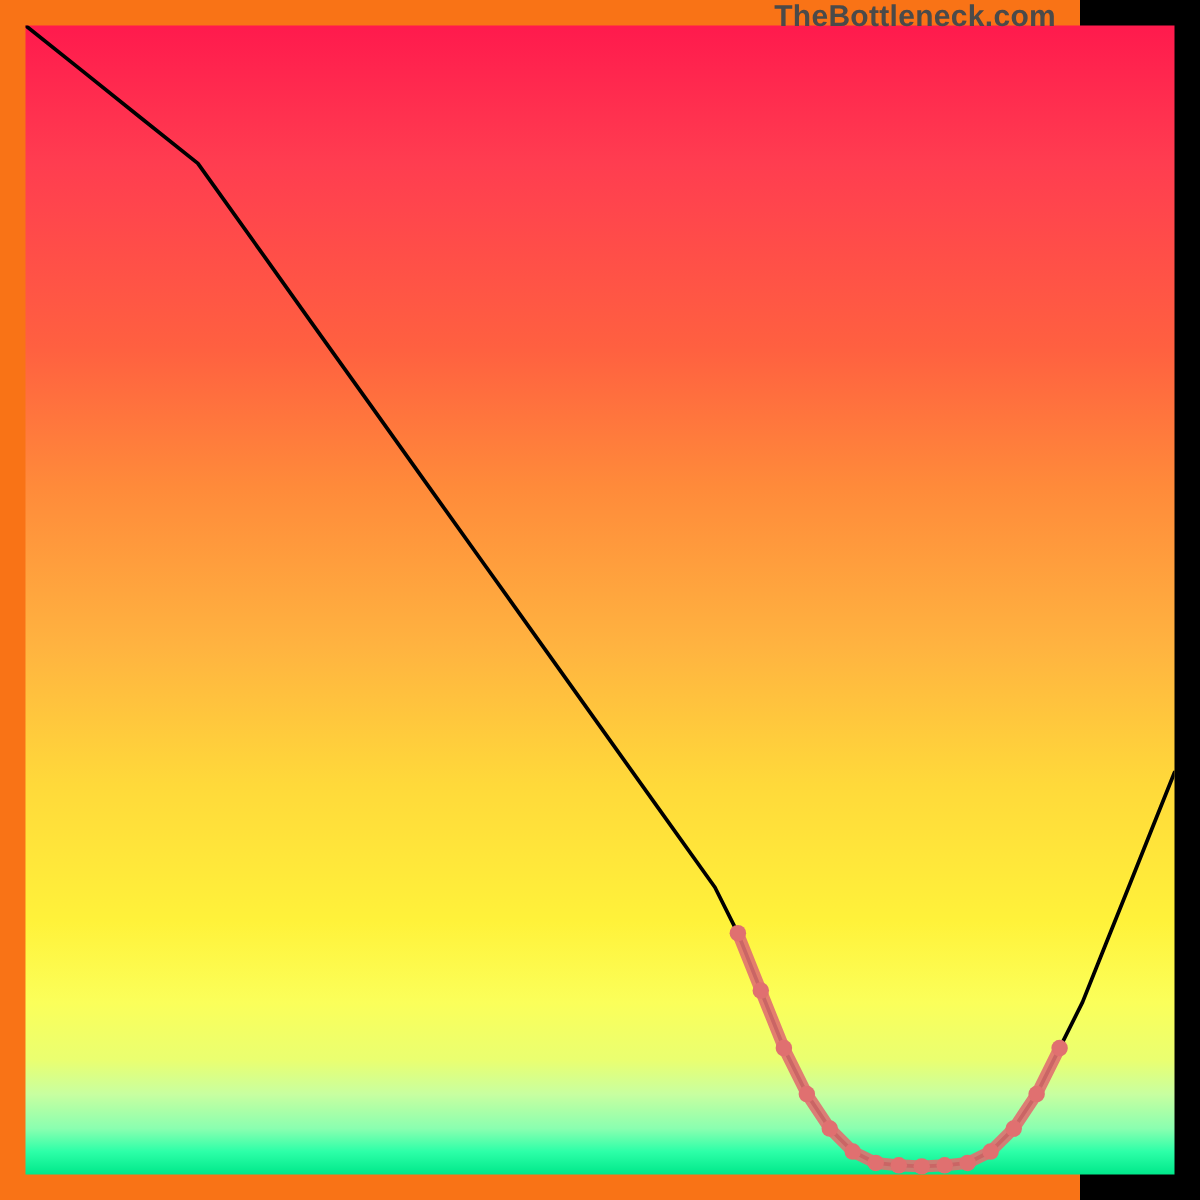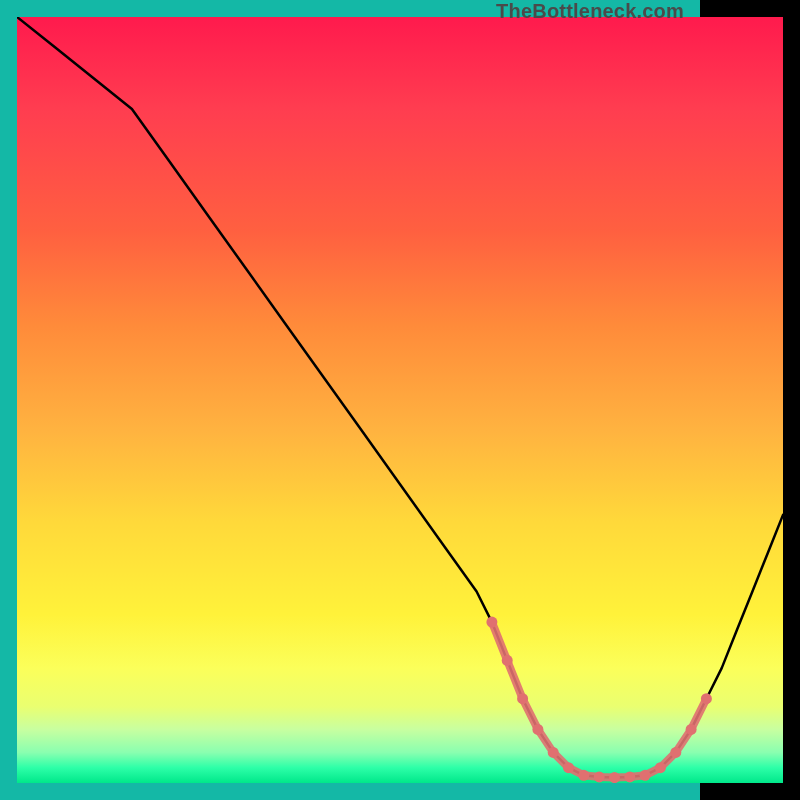--- a/index.html
+++ b/index.html
@@ -8,21 +8,22 @@
     width: 800px;
     height: 800px;
     overflow: hidden;
     background: #000;
     font-family: Arial, Helvetica, sans-serif;
   }
   .frame {
     position: relative;
     width: 700px;
     height: 800px;
-    background: #14b8a6;
+    background: #f97316;
+    padding-left: 20px;
   }
   .plot {
     position: absolute;
     left: 17px;
     top: 17px;
     width: 766px;
     height: 766px;
     
     background: linear-gradient(
       to bottom,

